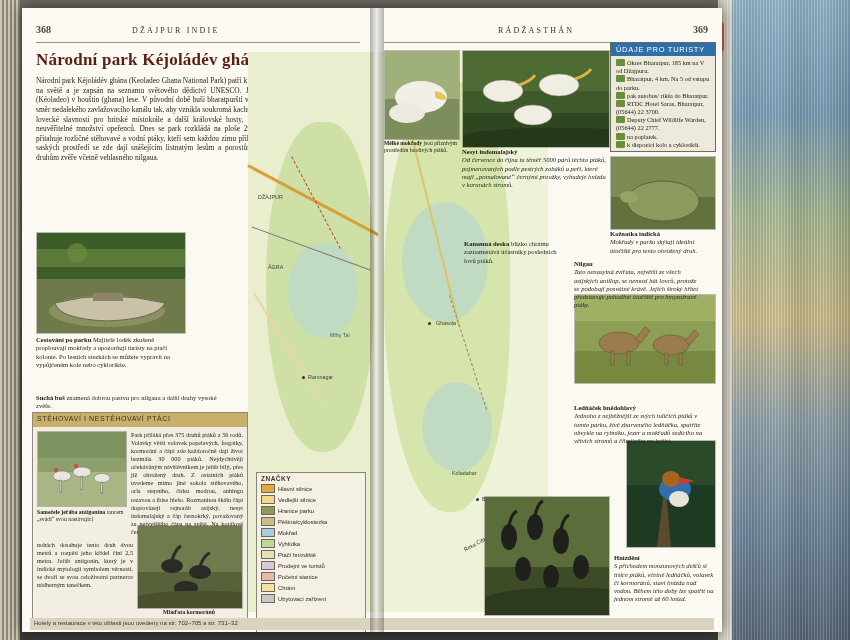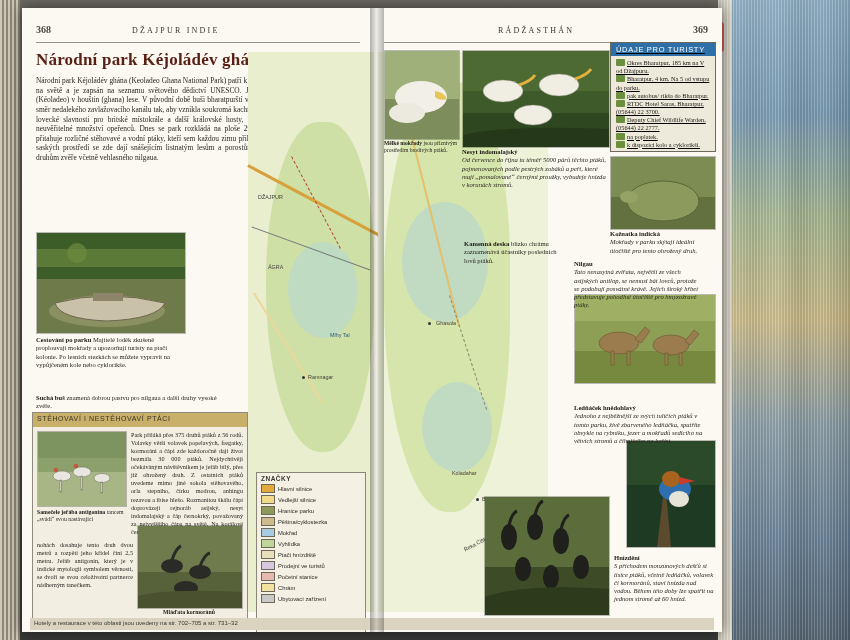--- a/index.html
+++ b/index.html
@@ -302,21 +302,21 @@
           <path d="M56 34 q12 -4 16 -10" stroke="#e3b13f" stroke-width="3" fill="none"></path>
           <path d="M112 28 q12 -4 16 -10" stroke="#e3b13f" stroke-width="3" fill="none"></path>
           <path d="M0 84 q40 -10 146 -6 v18 H0Z" fill="#26381a"></path>
         </svg>
       </div>
       <div class="cap" style="left:84px;top:140px;width:146px;">
         <b>Nesyt indomalajský</b><br>
         <span style="font-style:italic;">Od července do října tu téměř 5000 párů těchto ptáků, pojmenovaných podle pestrých zobáků a peří, které mají „pomalované“ černými proužky, vybudeje hnízda v korunách stromů.</span>
       </div>
 
-      <div class="tibox" style="left:232px;top:34px;width:104px;height:108px;text-decoration:underline;">
+      <div class="tibox" style="left:232px;top:34px;width:104px;height:108px;">
         <div class="tbar">ÚDAJE PRO TURISTY</div>
         <div class="tbody">
           <div><span class="ic"></span><span>Okres Bharatpur, 185 km na V od Džajpuru.</span></div>
           <div><span class="ic"></span><span>Bharatpur, 4 km. Na 5 od vstupu do parku.</span></div>
           <div><span class="ic"></span><span>pak autobus/ rikša do Bharatpur.</span></div>
           <div><span class="ic"></span><span>RTDC Hotel Saras, Bharatpur, (05644) 22 3700.</span></div>
           <div><span class="ic"></span><span>Deputy Chief Wildlife Warden, (05644) 22 2777.</span></div>
           <div><span class="ic"></span><span>na poplatek.</span></div>
           <div><span class="ic"></span><span>k dispozici kolo a cyklorikši.</span></div>
         </div>

